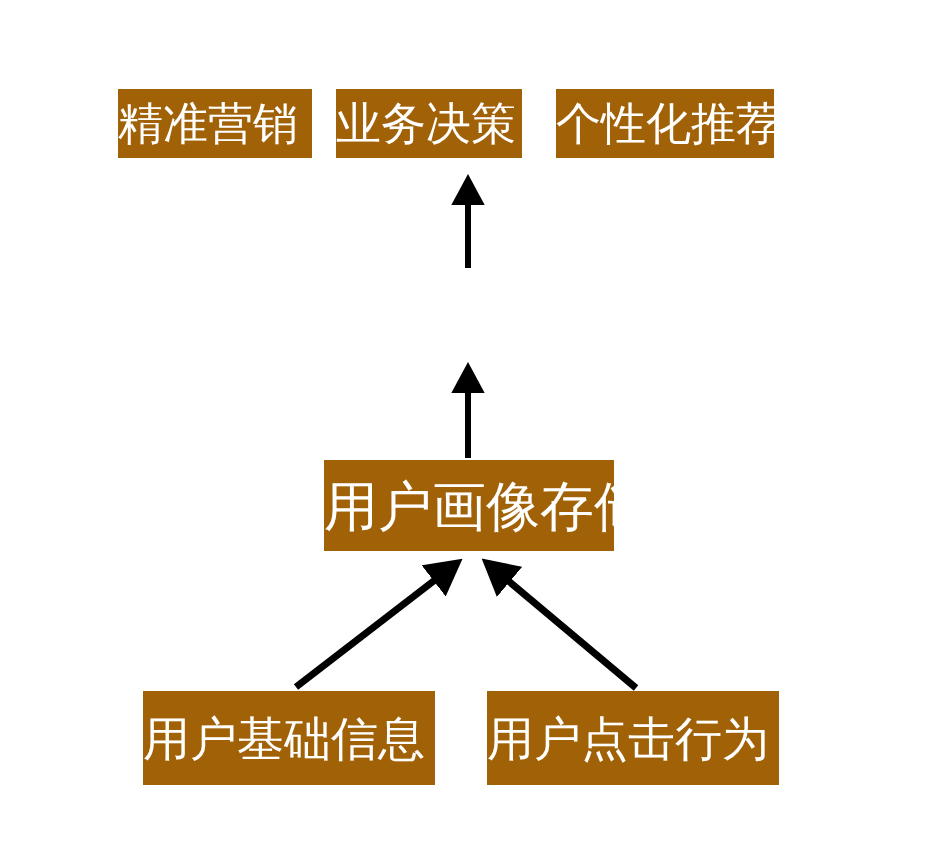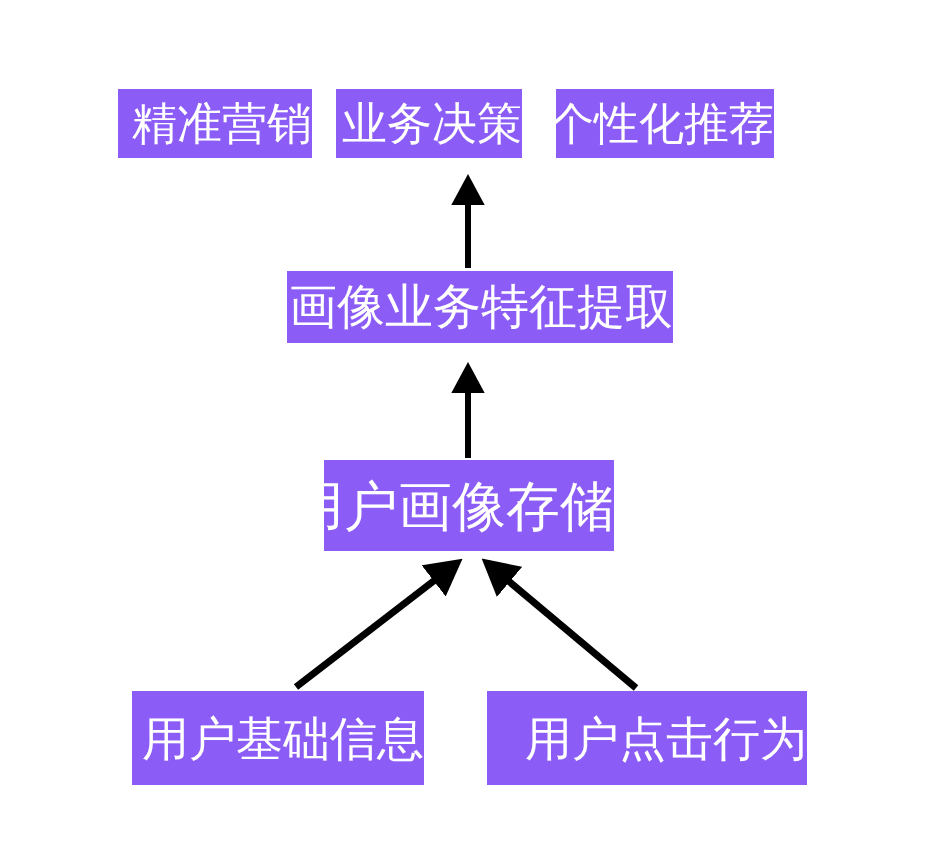--- a/index.html
+++ b/index.html
@@ -21,44 +21,44 @@
   .arrow-layer {
     position: absolute;
     left: 0;
     top: 0;
     width: 946px;
     height: 868px;
     pointer-events: none;
   }
   .node-box {
     position: absolute;
-    background: #8b5cf6;
+    background: #a16207;
     color: #ffffff;
     display: flex;
     align-items: center;
-    justify-content: flex-end;
+    justify-content: flex-start;
     box-sizing: border-box;
     line-height: 1;
     white-space: nowrap;
     letter-spacing: 0px;
     z-index: 2;
   }
   .node-label {
     display: block;
     font-weight: 400;
   }
 
   
   .lvl-top {
     top: 89px;
     height: 69px;
     font-size: 45px;
   }
   #node-marketing  { left: 118px; width: 194px; }
-  #node-decision   { left: 336px; width: 186px; padding-left: 17px; }
+  #node-decision   { left: 336px; width: 186px; }
   #node-recommend  { left: 556px; width: 218px; }
 
   
   #node-feature {
     left: 287px;
     top: 271px;
     width: 386px;
     height: 72px;
     font-size: 48px;
   }
@@ -71,22 +71,22 @@
     height: 91px;
     font-size: 54px;
   }
 
   
   .lvl-source {
     top: 691px;
     height: 94px;
     font-size: 47px;
   }
-  #node-basic-info { left: 132px; width: 292px; }
-  #node-click      { left: 487px; width: 320px; padding-left: 26px; }
+  #node-basic-info { left: 143px; width: 292px; }
+  #node-click      { left: 487px; width: 292px; }
 </style>
 </head>
 <body>
 
 <div id="diagram-canvas">
 
   <svg class="arrow-layer" viewBox="0 0 946 868" width="946" height="868" aria-hidden="true">
     <defs>
       <marker id="arrowhead" markerWidth="5.2" markerHeight="5.6" refX="4.2" refY="2.8" orient="auto" markerUnits="strokeWidth">
         <path d="M 0 0 L 5.2 2.8 L 0 5.6 z" fill="#000000"></path>
@@ -107,23 +107,20 @@
   </div>
 
   <div class="node-box lvl-top" id="node-decision">
     <span class="node-label">业务决策</span>
   </div>
 
   <div class="node-box lvl-top" id="node-recommend">
     <span class="node-label">个性化推荐</span>
   </div>
 
-  <div class="node-box" id="node-feature">
-    <span class="node-label">画像业务特征提取</span>
-  </div>
 
   <div class="node-box" id="node-storage">
     <span class="node-label">用户画像存储</span>
   </div>
 
   <div class="node-box lvl-source" id="node-basic-info">
     <span class="node-label">用户基础信息</span>
   </div>
 
   <div class="node-box lvl-source" id="node-click">

